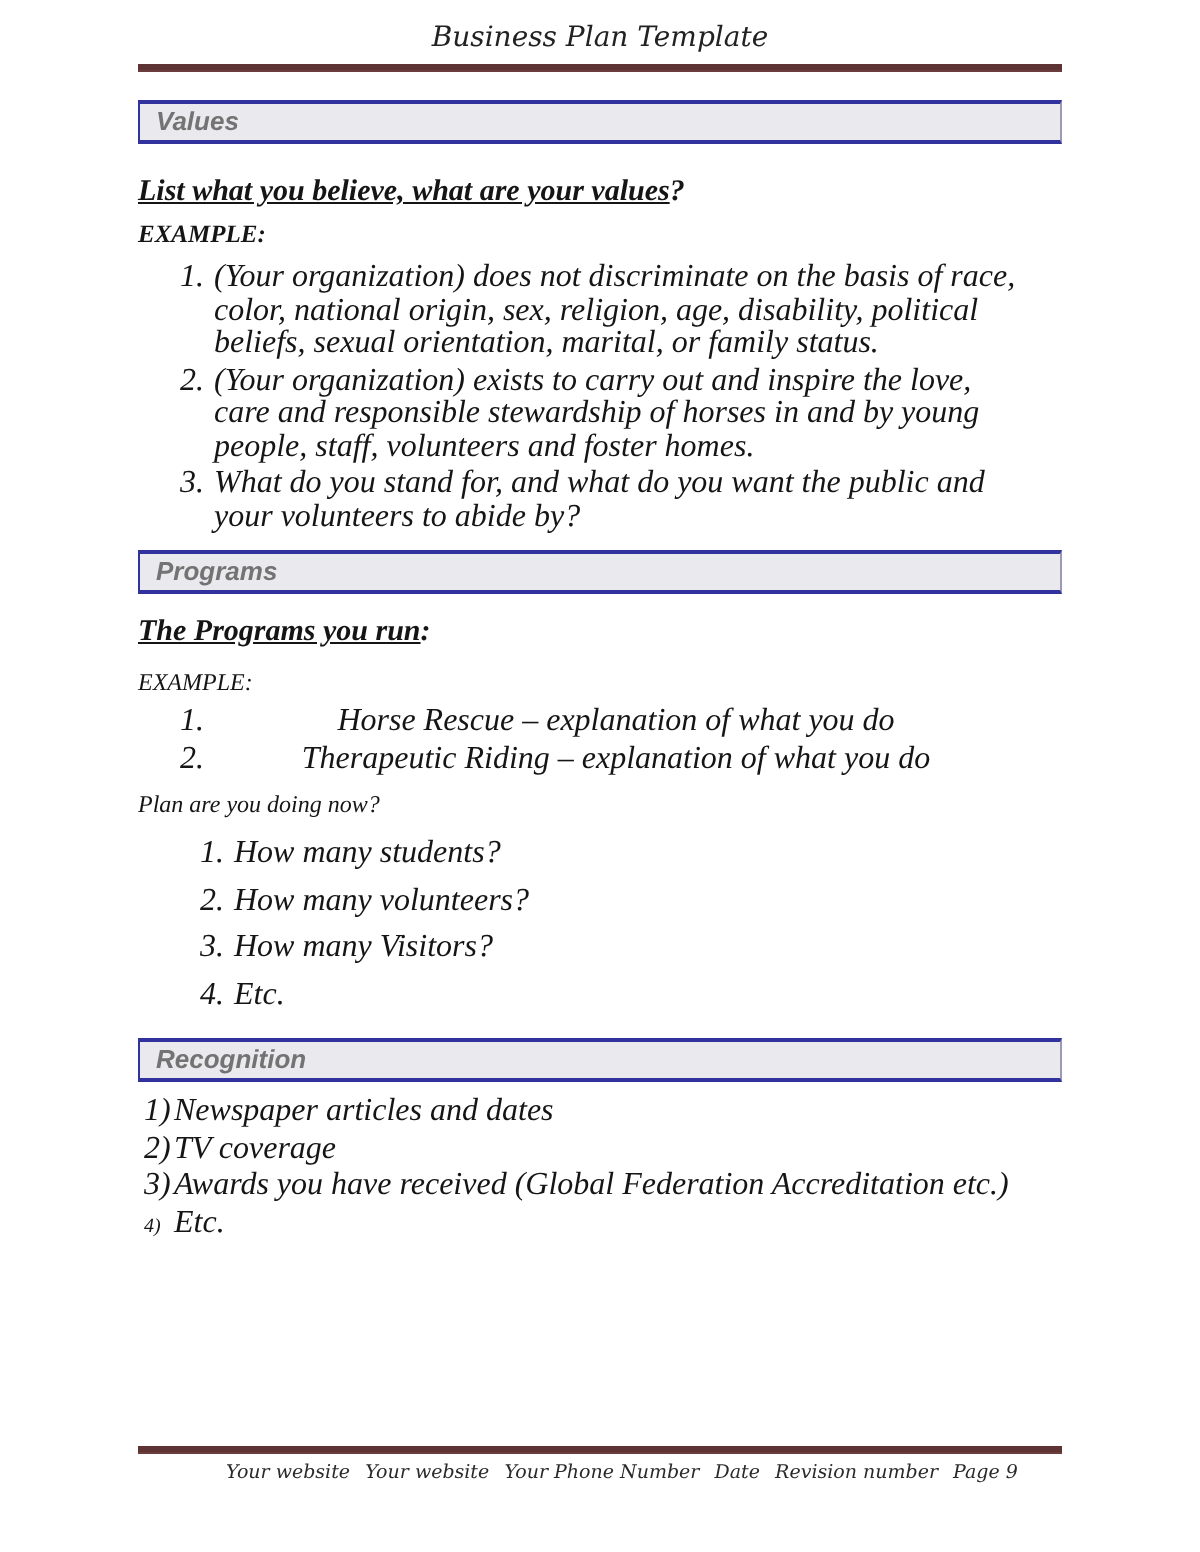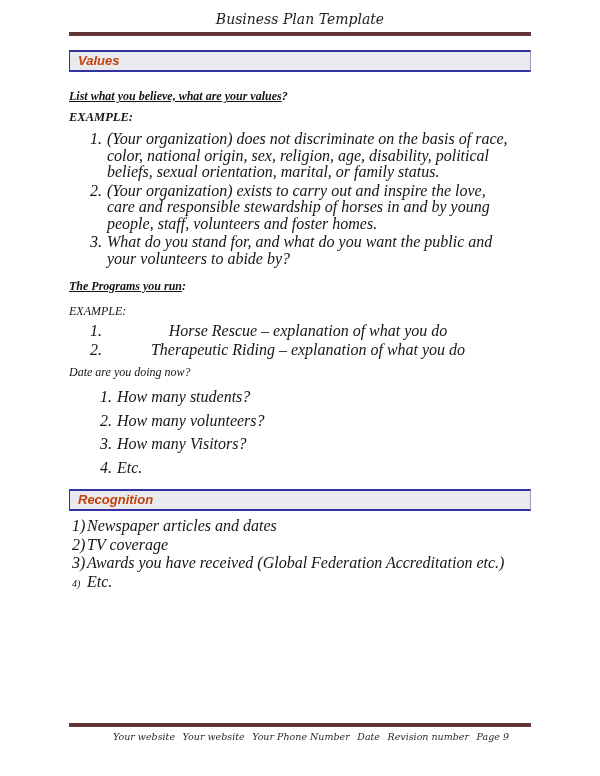--- a/index.html
+++ b/index.html
@@ -36,30 +36,30 @@
     background:#eaeaee;
     border-top:2px solid #32329e;
     border-bottom:2px solid #32329e;
     border-left:1px solid #32329e;
     border-right:1px solid #9a9ab8;
     padding:2px 8px 2px 8px;
     font-family:"Liberation Sans", sans-serif;
     font-weight:bold;
     font-size:13px;
     line-height:14px;
-    color:#c2410c;
+    color:#737373;
   }
   .bar-values      { margin-top:14px; }
   .bar-programs    { margin-top:8px; }
   .bar-present     { margin-top:17px; }
   .bar-recognition { margin-top:13px; }
   
   .prompt {
     margin-top:17px;
-    font-size:12px;
+    font-size:15px;
     line-height:15px;
     font-weight:bold;
   }
   .prompt .u { text-decoration:underline; }
   .example-bold { margin-top:6px; font-size:12.5px; line-height:15px; font-weight:bold; }
   .example-plain { margin-top:10px; font-size:12px; line-height:15px; }
   .para { font-size:12px; line-height:16.5px; }
   .programs-prompt { margin-top:12px; }
   .programs-intro  { margin-top:12px; padding-right:18px; }
   .present-p1 { margin-top:7px; line-height:15px; }
@@ -113,30 +113,33 @@
     <p class="prompt"><span class="u">List what you believe, what are your values</span><span>?</span></p>
     <p class="example-bold">EXAMPLE:</p>
     <ol class="num-list list-values">
       <li>(Your organization) does not discriminate on the basis of race, color, national origin, sex, religion, age, disability, political beliefs, sexual orientation, marital, or family status.</li>
       <li>(Your organization) exists to carry out and inspire the love, care and responsible stewardship of horses in and by young people, staff, volunteers and foster homes.</li>
       <li>What do you stand for, and what do you want the public and your volunteers to abide by?</li>
     </ol>
   </section>
 
   <section>
+    <div class="section-bar bar-programs">
+      <span>Programs</span>
+    </div>
     <p class="prompt programs-prompt"><span class="u">The Programs you run</span><span>:</span></p>
     <p class="example-plain">EXAMPLE:</p>
     <ol class="num-list list-programs">
       <li>Horse Rescue – explanation of what you do</li>
       <li>Therapeutic Riding – explanation of what you do</li>
     </ol>
   </section>
 
   <section>
-    <p class="para present-p2">Date are you doing now?</p>
+    <p class="para present-p2">Plan are you doing now?</p>
     <ol class="num-list list-present">
       <li>How many students?</li>
       <li>How many volunteers?</li>
       <li>How many Visitors?</li>
       <li>Etc.</li>
     </ol>
   </section>
 
   <section>
     <div class="section-bar bar-recognition">

